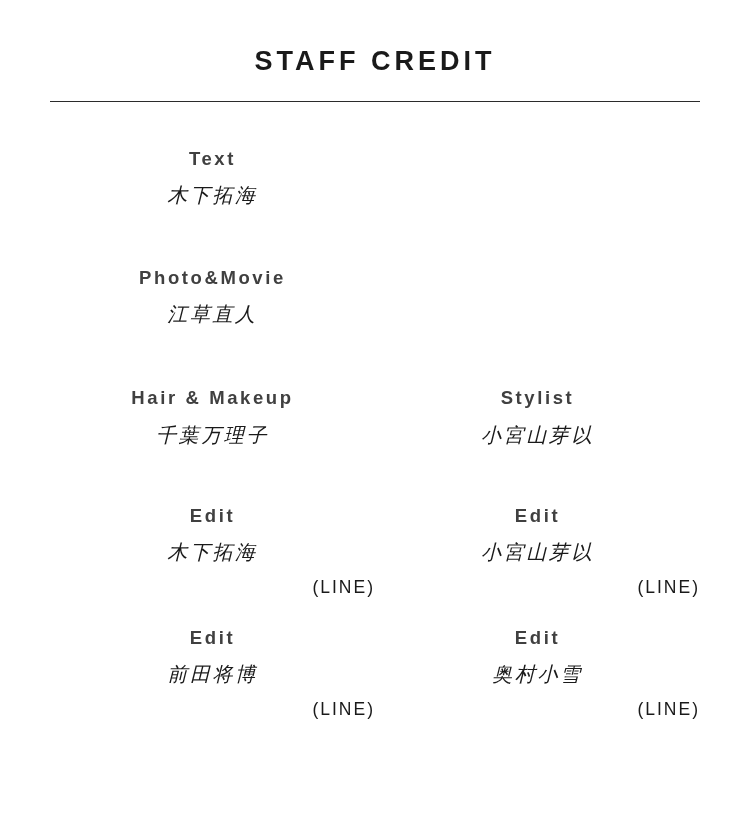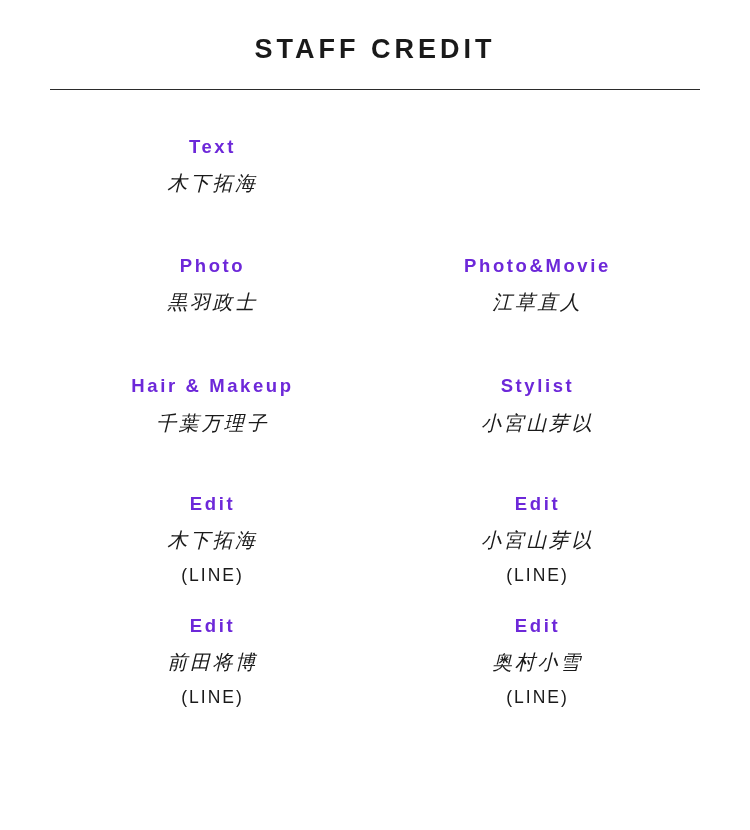--- a/index.html
+++ b/index.html
@@ -19,21 +19,21 @@
     width: 750px;
     height: 830px;
     box-sizing: border-box;
   }
   .credit-title {
     text-align: center;
     font-size: 27px;
     font-weight: bold;
     letter-spacing: 4px;
     color: #1a1a1a;
-    padding-top: 34px;
+    padding-top: 46px;
   }
   .title-rule {
     width: 650px;
     height: 1px;
     background: #2b2b2b;
     margin: 24px auto 0 auto;
   }
   .credit-grid {
     width: 650px;
     margin: 0 auto;
@@ -46,37 +46,38 @@
   }
   .credit-cell {
     width: 50%;
     text-align: center;
     box-sizing: border-box;
   }
   .role {
     font-size: 18.5px;
     font-weight: bold;
     letter-spacing: 2.6px;
-    color: #6d28d9;
+    color: #404040;
     line-height: 1.2;
   }
   .name {
     font-size: 20px;
     letter-spacing: 2.6px;
     color: #1a1a1a;
     line-height: 1.2;
     margin-top: 13px;
     font-style: italic;
   }
   .note {
     font-size: 17.5px;
     letter-spacing: 2px;
     color: #1a1a1a;
     line-height: 1.2;
     margin-top: 13px;
+    text-align: right;
   }
   .row-gap-1 { height: 60px; }
   .row-gap-2 { height: 61px; }
   .row-gap-3 { height: 58px; }
   .row-gap-4 { height: 29px; }
   .spacer-top-1 { height: 28px; }
 </style>
 </head>
 <body>
 
@@ -96,24 +97,20 @@
       </div>
       <div class="credit-cell">
         <div class="role"></div>
         <div class="name"></div>
       </div>
     </div>
 
     <div class="row-gap-1"></div>
 
     <div class="credit-row">
-      <div class="credit-cell">
-        <div class="role">Photo</div>
-        <div class="name">黒羽政士</div>
-      </div>
       <div class="credit-cell">
         <div class="role">Photo&amp;Movie</div>
         <div class="name">江草直人</div>
       </div>
     </div>
 
     <div class="row-gap-2"></div>
 
     <div class="credit-row">
       <div class="credit-cell">

